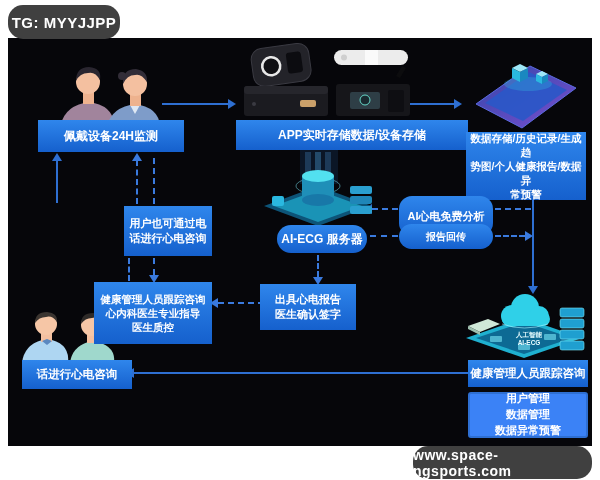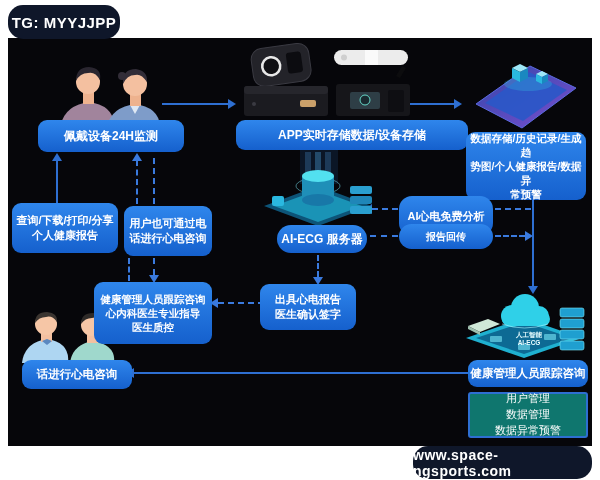--- a/index.html
+++ b/index.html
@@ -1,27 +1,27 @@
 <!DOCTYPE html>
 <html><head>
 <meta charset="utf-8">
 <style>
   html,body{margin:0;padding:0;background:#ffffff;}
   #page{position:relative;width:600px;height:480px;background:#ffffff;overflow:hidden;
         font-family:"Liberation Sans","DejaVu Sans",sans-serif;}
   #canvas{position:absolute;left:8px;top:38px;width:584px;height:408px;background:#06060a;}
-  .badge{position:absolute;background:#0f172a;color:#fff;display:flex;align-items:center;
+  .badge{position:absolute;background:#404040;color:#fff;display:flex;align-items:center;
          justify-content:center;font-weight:700;letter-spacing:.5px;z-index:30;border-radius:15px;}
   #tg-badge{left:8px;top:5px;width:112px;height:34px;font-size:15px;}
   #site-badge{left:413px;top:446px;width:179px;height:33px;font-size:14px;font-weight:700;}
   .node{position:absolute;background:linear-gradient(180deg,#2f86ec,#1560cd);color:#fff;
         font-weight:700;display:flex;align-items:center;justify-content:center;text-align:center;
-        white-space:pre-line;border-radius:9px;line-height:1.35;z-index:10;}
-  .outline-box{position:absolute;background:#0f766e;border:2px solid #2e6fd2;color:#fff;
-        font-weight:400;display:flex;align-items:center;justify-content:center;text-align:center;
+        white-space:pre-line;border-radius:0;line-height:1.35;z-index:10;}
+  .outline-box{position:absolute;background:#3b82f6;border:2px solid #2e6fd2;color:#fff;
+        font-weight:700;display:flex;align-items:center;justify-content:center;text-align:center;
         white-space:pre-line;border-radius:3px;line-height:1.45;z-index:10;}
   .illus{position:absolute;z-index:5;}
   .line-h{position:absolute;height:0;border-top:2px solid #2e6fd2;z-index:4;}
   .line-v{position:absolute;width:0;border-left:2px solid #2e6fd2;z-index:4;}
   .dash-h{position:absolute;height:0;border-top:2px dashed #3a7ade;z-index:4;}
   .dash-v{position:absolute;width:0;border-left:2px dashed #3a7ade;z-index:4;}
   .ah{position:absolute;width:0;height:0;border:5px solid transparent;z-index:4;}
   .ah.r{border-left:8px solid #2e6fd2;border-right:0;}
   .ah.l{border-right:8px solid #2e6fd2;border-left:0;}
   .ah.u{border-bottom:8px solid #3a7ade;border-top:0;}
@@ -139,22 +139,20 @@
     <rect x="71" y="21" width="11" height="12" fill="#f4c0a0"></rect>
     <circle cx="76" cy="15" r="11" fill="#f6c6a6"></circle>
     <path d="M65,14 Q65,3 77,3 Q88,4 87,13 Q82,6 76,8 Q69,8 65,14 Z" fill="#2e2a28"></path>
   </svg>
 
   <div class="node" style="left:38px;top:120px;width:146px;height:32px;font-size:12px">佩戴设备24H监测</div>
   <div class="node" style="left:236px;top:120px;width:232px;height:30px;font-size:12px">APP实时存储数据/设备存储</div>
   <div class="node" style="left:466px;top:132px;width:120px;height:68px;font-size:10.5px">数据存储/历史记录/生成趋
 势图/个人健康报告/数据异
 常预警</div>
-  <div class="node" style="left:12px;top:203px;width:106px;height:50px;font-size:11px">查询/下载/打印/分享
-个人健康报告</div>
   <div class="node" style="left:124px;top:206px;width:88px;height:50px;font-size:11px">用户也可通过电
 话进行心电咨询</div>
   <div class="node" style="left:277px;top:225px;width:90px;height:28px;font-size:12px;border-radius:14px">AI-ECG 服务器</div>
   <div class="node" style="left:399px;top:196px;width:94px;height:40px;font-size:11px;border-radius:13px">AI心电免费分析</div>
   <div class="node" style="left:399px;top:224px;width:94px;height:25px;font-size:10px;border-radius:13px">报告回传</div>
   <div class="node" style="left:94px;top:282px;width:118px;height:62px;font-size:10.5px">健康管理人员跟踪咨询
 心内科医生专业指导
 医生质控</div>
   <div class="node" style="left:260px;top:284px;width:96px;height:46px;font-size:11px">出具心电报告
 医生确认签字</div>

